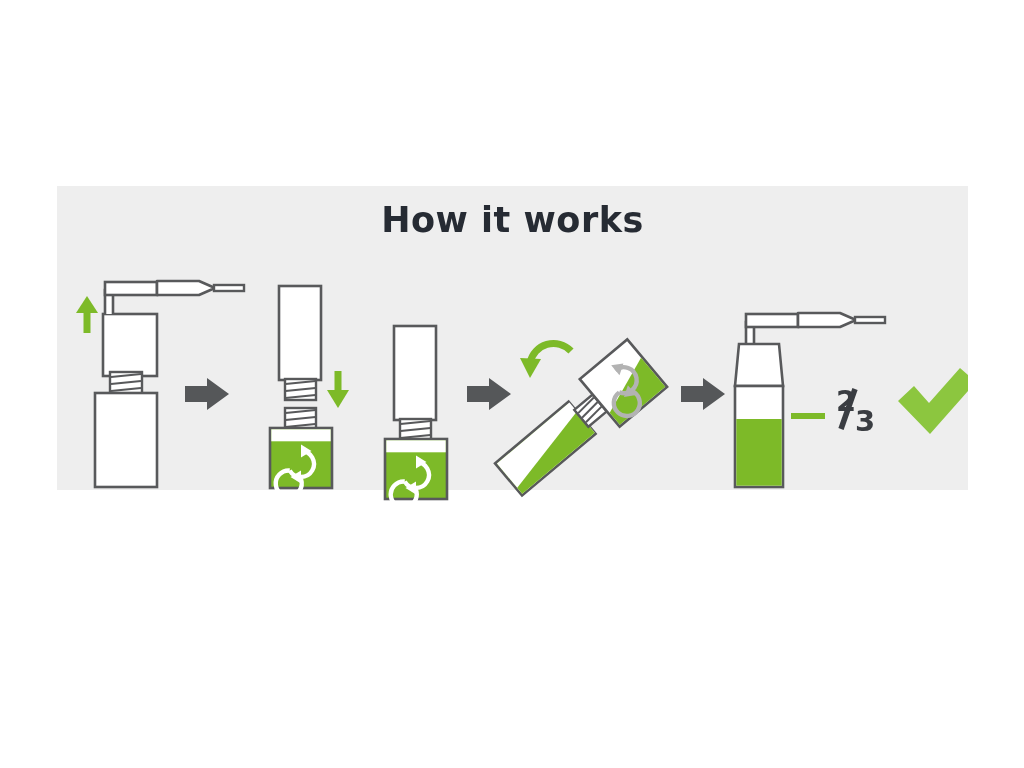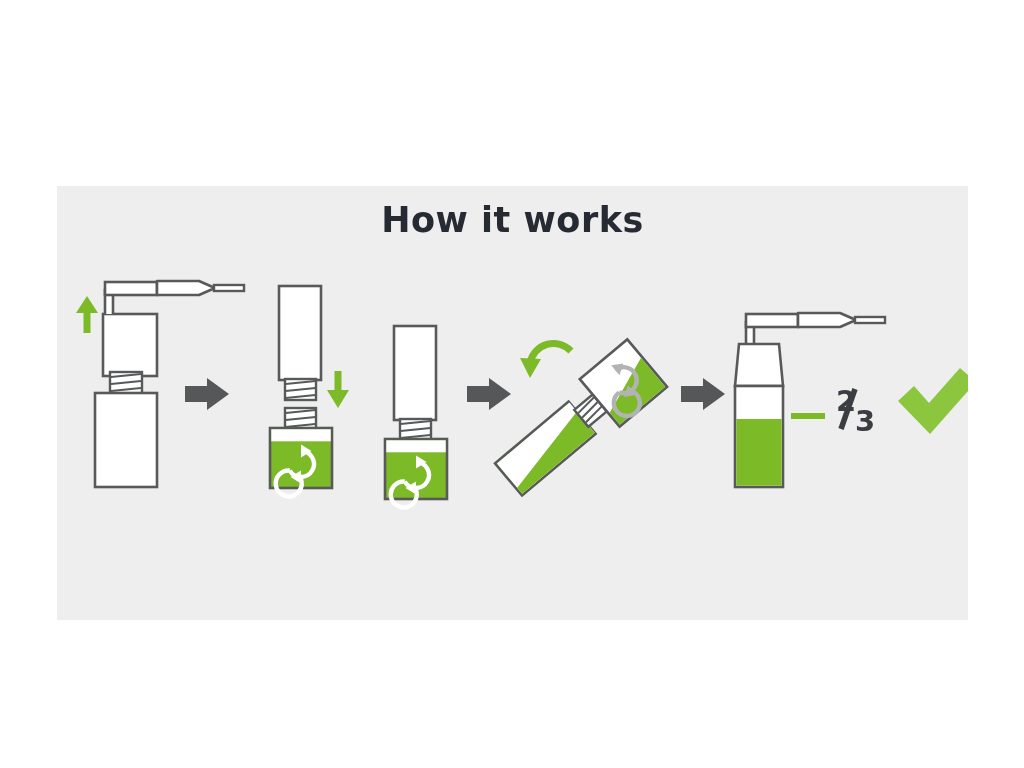--- a/index.html
+++ b/index.html
@@ -13,21 +13,21 @@
     height: 768px;
     font-family: "Liberation Sans", sans-serif;
     overflow: hidden;
     position: relative;
   }
   #infographic-panel {
     position: absolute;
     left: 57px;
     top: 186px;
     width: 911px;
-    height: 434px;
+    height: 304px;
     background: #eeeeee;
   }
   #panel-title {
     position: absolute;
     left: 0;
     top: 14px;
     width: 911px;
     text-align: center;
     font-family: "DejaVu Sans", "Liberation Sans", sans-serif;
     font-size: 35px;

